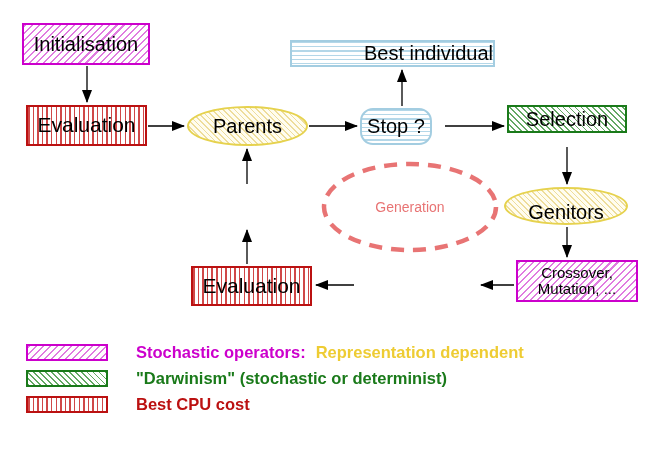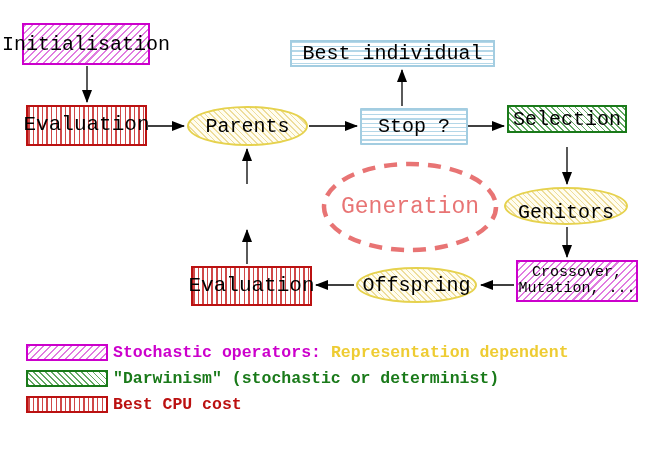--- a/index.html
+++ b/index.html
@@ -1,18 +1,18 @@
 <!DOCTYPE html>
 <html style="--magenta: #cc00cc; --green: #1a7a1a; --red: #bb1111; --cyan: #a3cde1; --yellow: #e6d24e; --salmon: #e87474; --legend_yellow: #eecc33; --legend_cyan: #99cbe6;"><head>
 <meta charset="utf-8">
 <style>
   html,body{margin:0;padding:0;background:#fff;}
   .canvas{
     position:relative;width:662px;height:471px;background:#fff;overflow:hidden;
-    font-family:Liberation Mono, monospace;
+    font-family:Liberation Sans, sans-serif;
   }
   .wires{position:absolute;left:0;top:0;z-index:1;}
   .node{
     position:absolute;z-index:2;display:flex;align-items:center;justify-content:center;
     color:#000;font-size:20px;text-align:center;box-sizing:border-box;line-height:1.05;
   }
   
   .hatch-magenta{
     border:2px solid var(--magenta,#cc00cc);
     background:repeating-linear-gradient(135deg,#e07ce0 0 1.5px,rgba(0,0,0,0) 1.5px 5px),#fff;
@@ -28,28 +28,28 @@
   .stripe-cyan{
     border:2px solid var(--cyan,#a3cde1);
     background:repeating-linear-gradient(180deg,#b4d7e8 0 1.2px,rgba(0,0,0,0) 1.2px 4.2px),#fff;
   }
   .hatch-yellow{
     border:2px solid var(--yellow,#e6d24e);
     background:repeating-linear-gradient(45deg,#eedd9b 0 1.2px,rgba(0,0,0,0) 1.2px 4px),#fffdf0;
     border-radius:50%;
   }
   .generation-label{
-    position:absolute;z-index:2;color:var(--salmon,#e87474);font-size:23px;
+    position:absolute;z-index:2;color:var(--salmon,#e87474);font-size:14px;
     display:flex;align-items:center;justify-content:center;
   }
   
   .legend{position:absolute;left:26px;top:344px;z-index:2;}
   .legend-row{display:flex;align-items:center;margin-bottom:9px;height:17px;}
   .legend-swatch{width:78px;height:13px;flex:0 0 auto;}
-  .legend-text{margin-left:5px;font-size:16.5px;font-weight:bold;white-space:nowrap;}
+  .legend-text{margin-left:28px;font-size:16.5px;font-weight:bold;white-space:nowrap;}
   .t-magenta{color:var(--magenta,#cc00cc);}
   .t-yellow{color:var(--legend_yellow,#eecc33);margin-left:10px;}
   .t-green{color:var(--green,#1a7a1a);}
   .t-red{color:var(--red,#cc1111);}
   .t-cyan{color:var(--legend_cyan,#99cbe6);}
   .small-lines{font-size:15px;}
 </style>
 </head>
 <body>
 
@@ -80,46 +80,43 @@
   </div>
 
   <div class="node stripe-red" style="left:26px;top:105px;width:121px;height:41px;font-size:21px;">
     <span>Evaluation</span>
   </div>
 
   <div class="node hatch-yellow" style="left:187px;top:106px;width:121px;height:40px;">
     <span>Parents</span>
   </div>
 
-  <div class="node stripe-cyan" style="left:290px;top:40px;width:205px;height:27px;">
+  <div class="node stripe-cyan" style="left:290px;top:40px;width:205px;height:27px;justify-content:flex-end;">
     <span>Best individual</span>
   </div>
 
-  <div class="node stripe-cyan" style="left:360px;top:108px;width:108px;height:37px;border-radius:1px;text-align:right;">
+  <div class="node stripe-cyan" style="left:360px;top:108px;width:72px;height:37px;border-radius:13px;text-align:right;">
     <span>Stop ?</span>
   </div>
 
   <div class="node hatch-green" style="left:507px;top:105px;width:120px;height:28px;">
     <span>Selection</span>
   </div>
 
   <div class="node hatch-yellow" style="left:504px;top:187px;width:124px;height:38px;align-items:flex-end;">
     <span>Genitors</span>
   </div>
 
   <div class="node hatch-magenta small-lines" style="left:516px;top:260px;width:122px;height:42px;">
     <span>
       <span style="display:block;">Crossover,</span>
       <span style="display:block;">Mutation, ...</span>
     </span>
   </div>
 
-  <div class="node hatch-yellow" style="left:356px;top:267px;width:121px;height:36px;">
-    <span>Offspring</span>
-  </div>
 
   <div class="node stripe-red" style="left:191px;top:266px;width:121px;height:40px;font-size:21px;">
     <span>Evaluation</span>
   </div>
 
 
   <div class="generation-label" style="left:324px;top:163px;width:172px;height:88px;">
     <span>Generation</span>
   </div>
 

